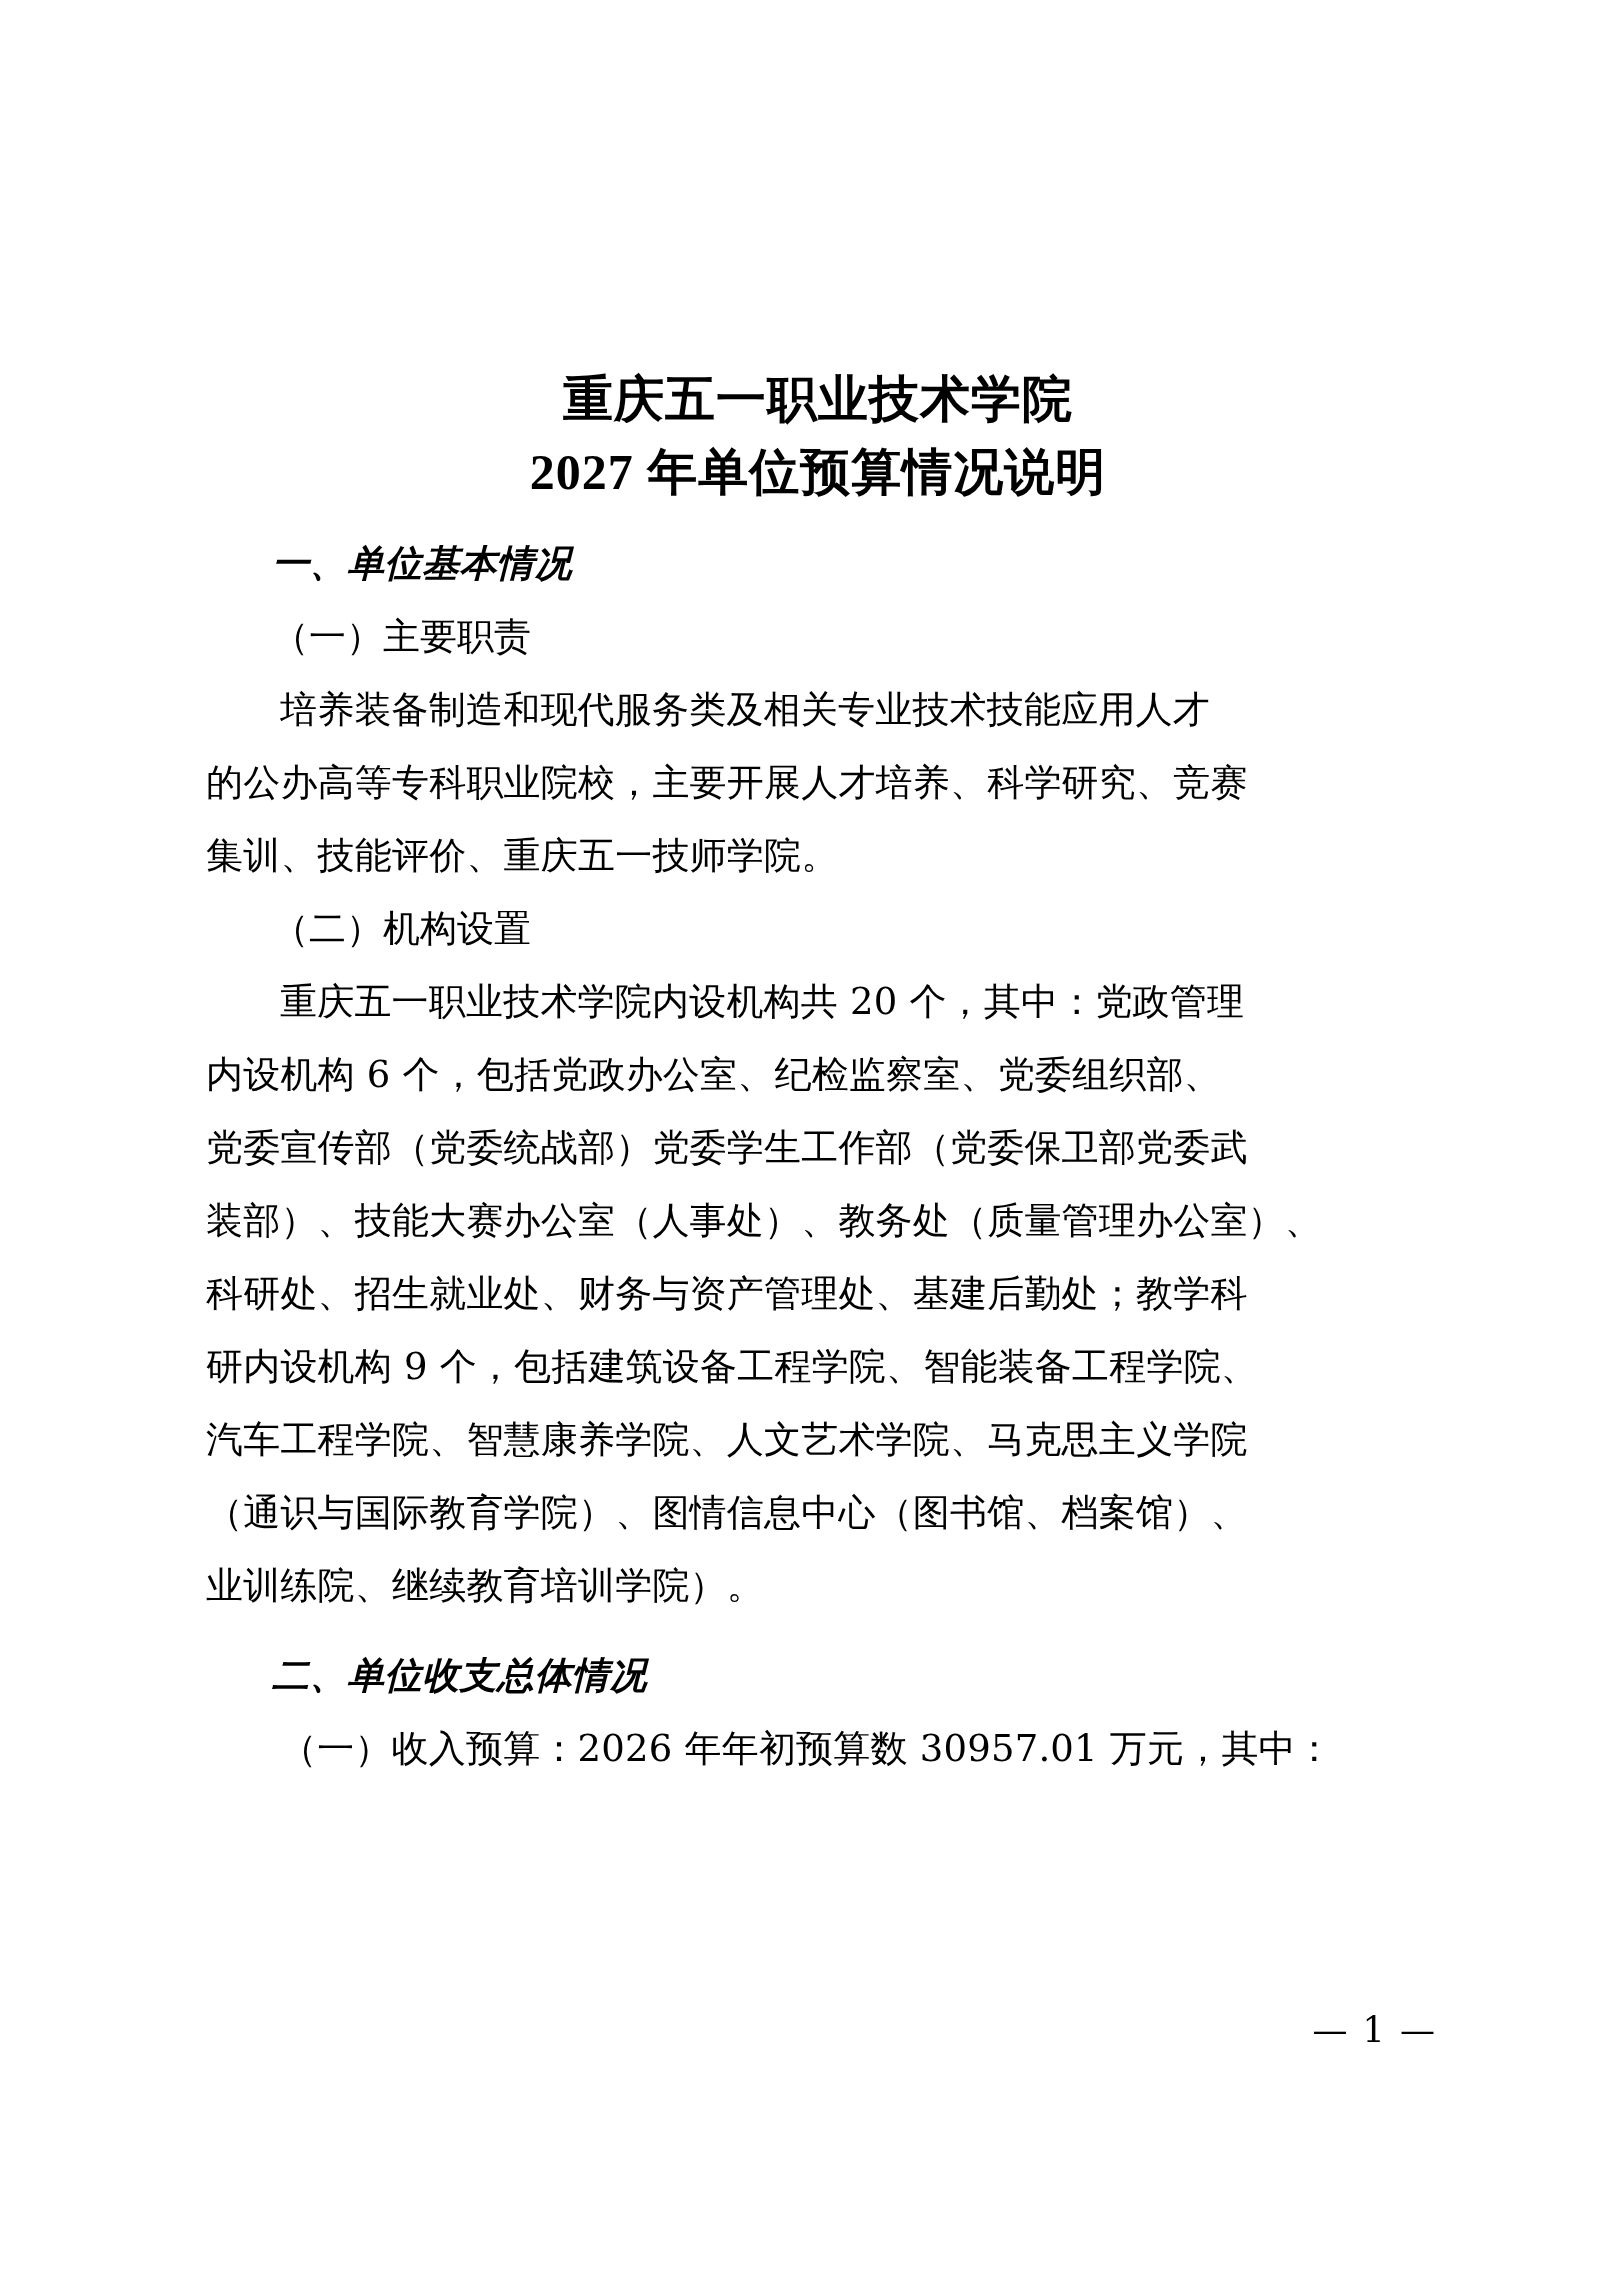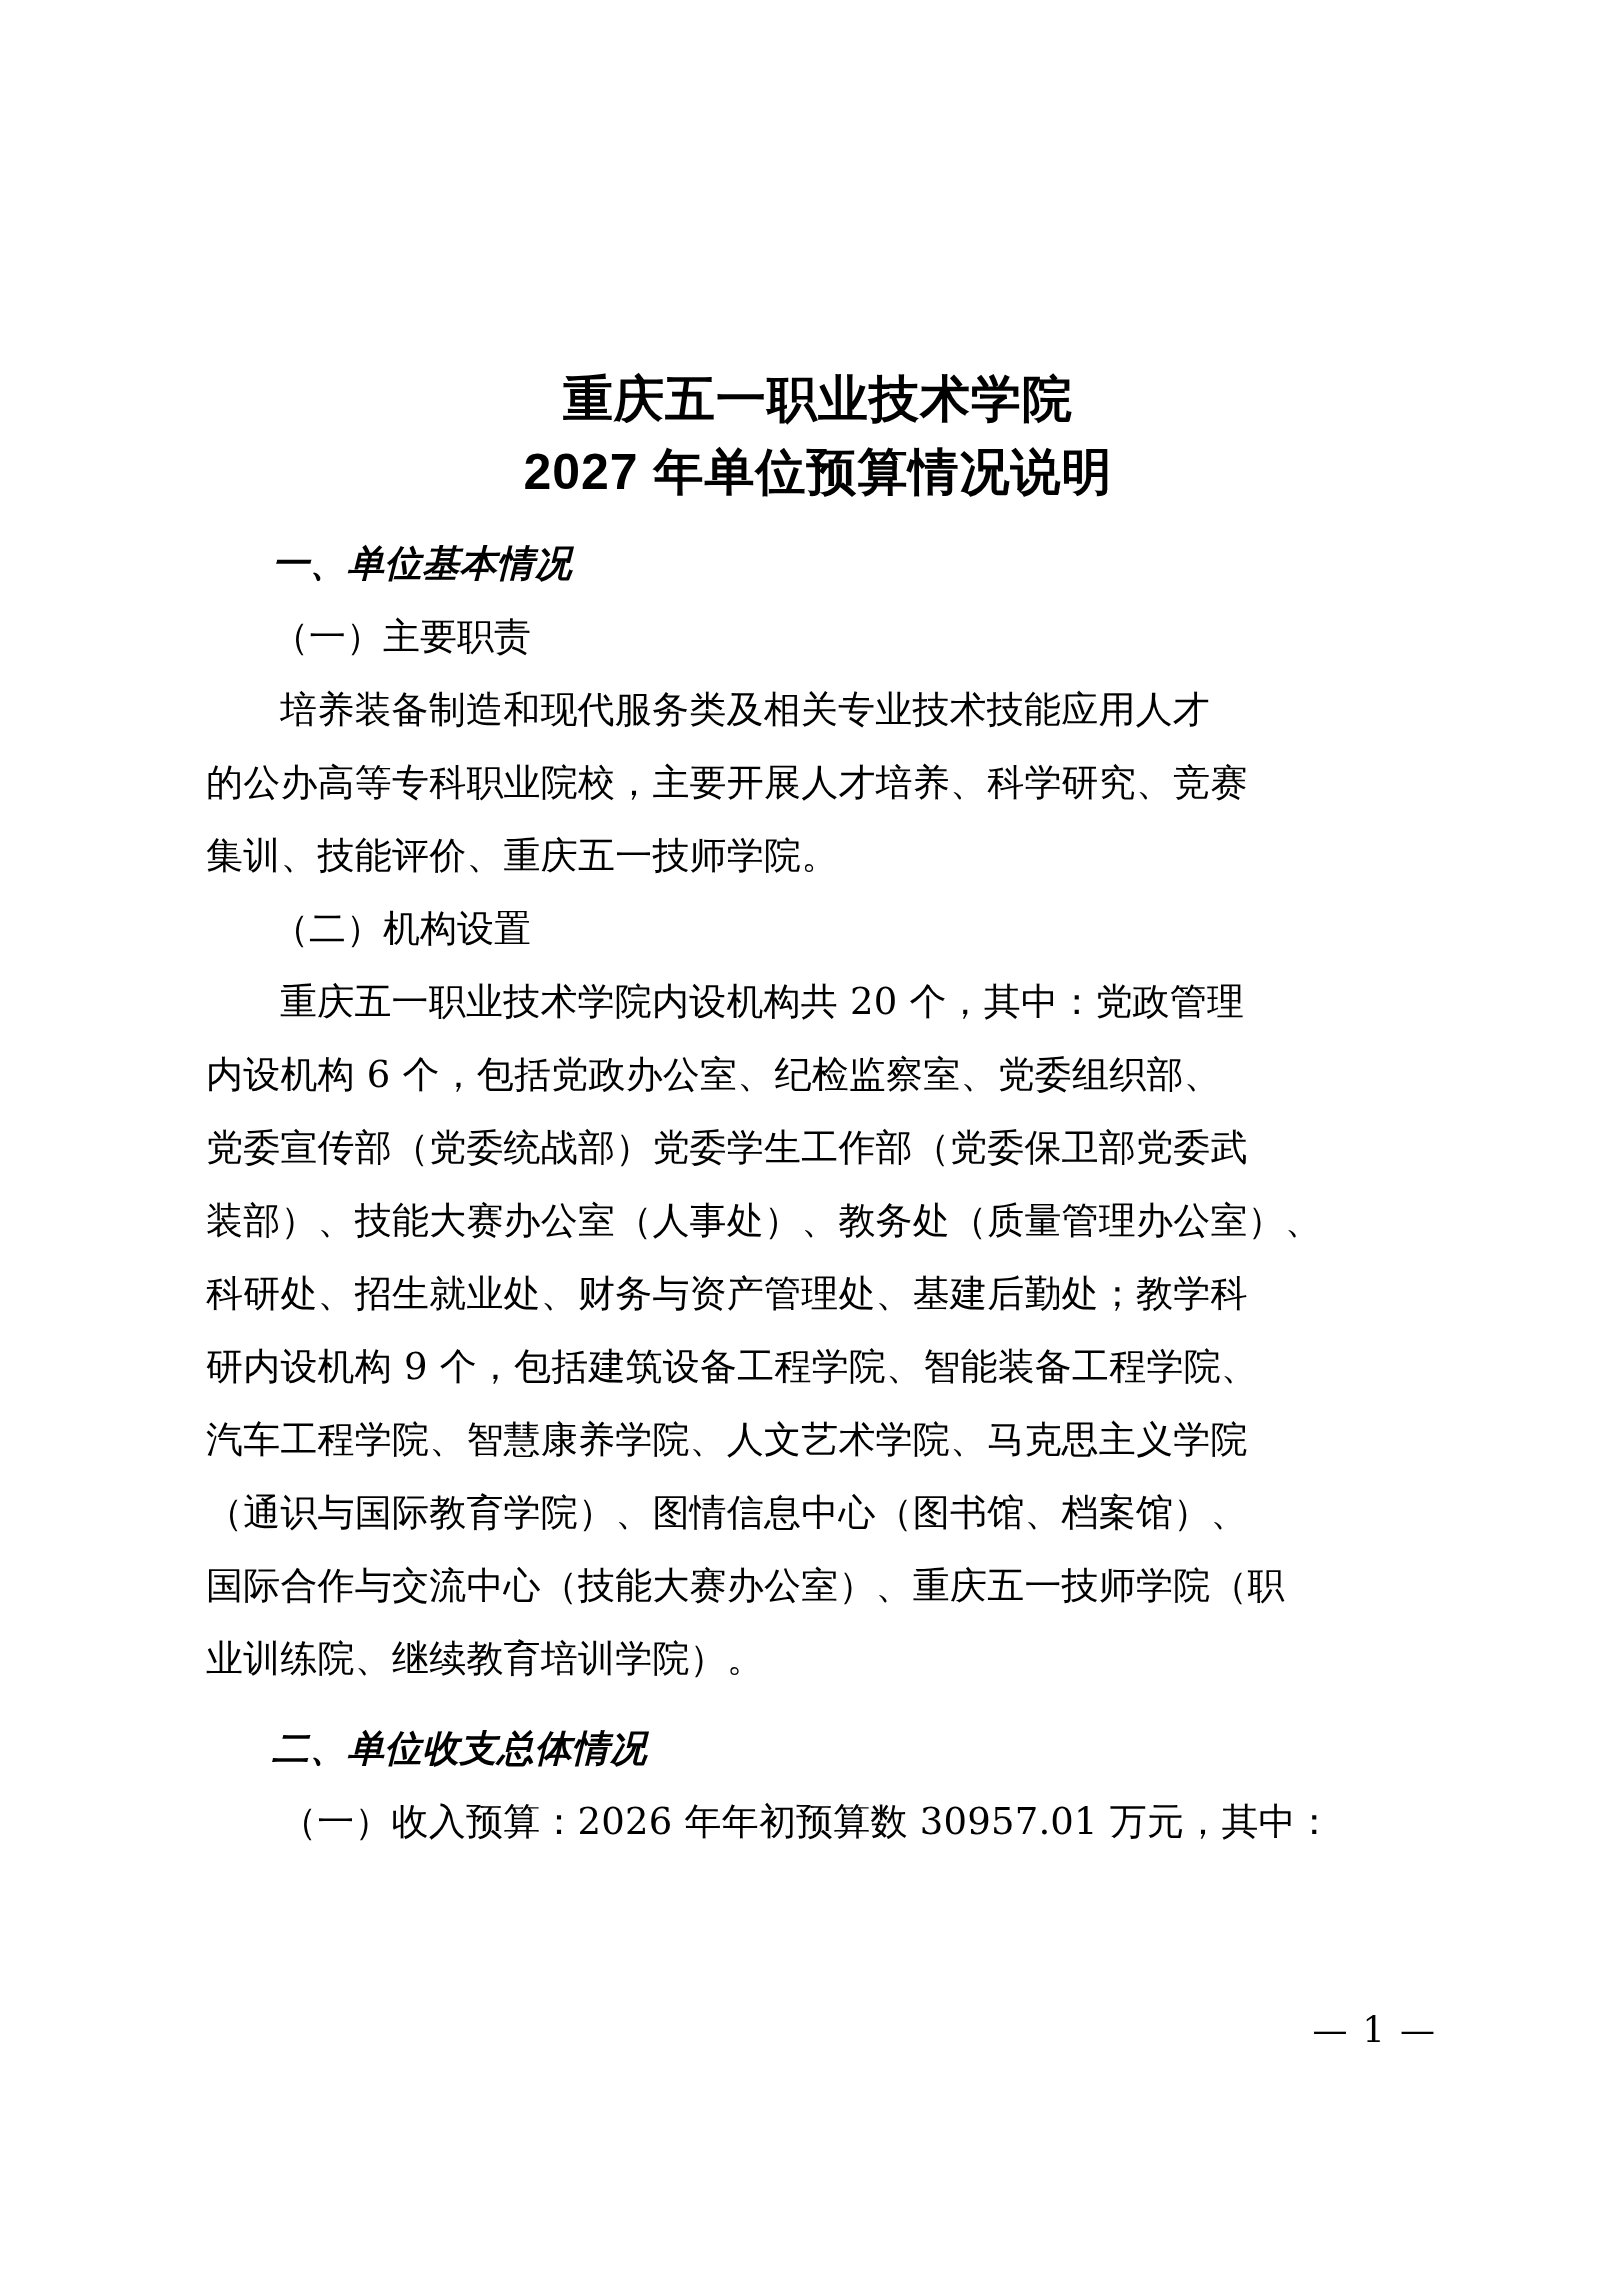--- a/index.html
+++ b/index.html
@@ -28,21 +28,21 @@
     position: absolute;
     left: 198px;
     top: 0;
     width: 1240px;
   }
 
   
   .doc-title {
     margin-top: 363px;
     text-align: center;
-    font-family: Liberation Sans, sans-serif;
+    font-family: Liberation Serif, serif;
     font-weight: 700;
     font-size: 50px;
     line-height: 73px;
     letter-spacing: 1px;
     color: #000;
   }
   .doc-title .line {
     display: block;
     white-space: nowrap;
   }
@@ -130,21 +130,20 @@
 
     <div class="para just-lines">
       <span class="ln first">重庆五一职业技术学院内设机构共 20 个，其中：党政管理</span>
       <span class="ln">内设机构 6 个，包括党政办公室、纪检监察室、党委组织部、</span>
       <span class="ln">党委宣传部（党委统战部）党委学生工作部（党委保卫部党委武</span>
       <span class="ln">装部）、技能大赛办公室（人事处）、教务处（质量管理办公室）、</span>
       <span class="ln">科研处、招生就业处、财务与资产管理处、基建后勤处；教学科</span>
       <span class="ln">研内设机构 9 个，包括建筑设备工程学院、智能装备工程学院、</span>
       <span class="ln">汽车工程学院、智慧康养学院、人文艺术学院、马克思主义学院</span>
       <span class="ln">（通识与国际教育学院）、图情信息中心（图书馆、档案馆）、</span>
-      <span class="ln">国际合作与交流中心（技能大赛办公室）、重庆五一技师学院（职</span>
       <span class="ln">业训练院、继续教育培训学院）。</span>
     </div>
 
     <p class="sec-heading gap-top">二、单位收支总体情况</p>
 
     <div class="para just-lines">
       <span class="ln first">（一）收入预算：2026 年年初预算数 30957.01 万元，其中：</span>
     </div>
 
   </div>

